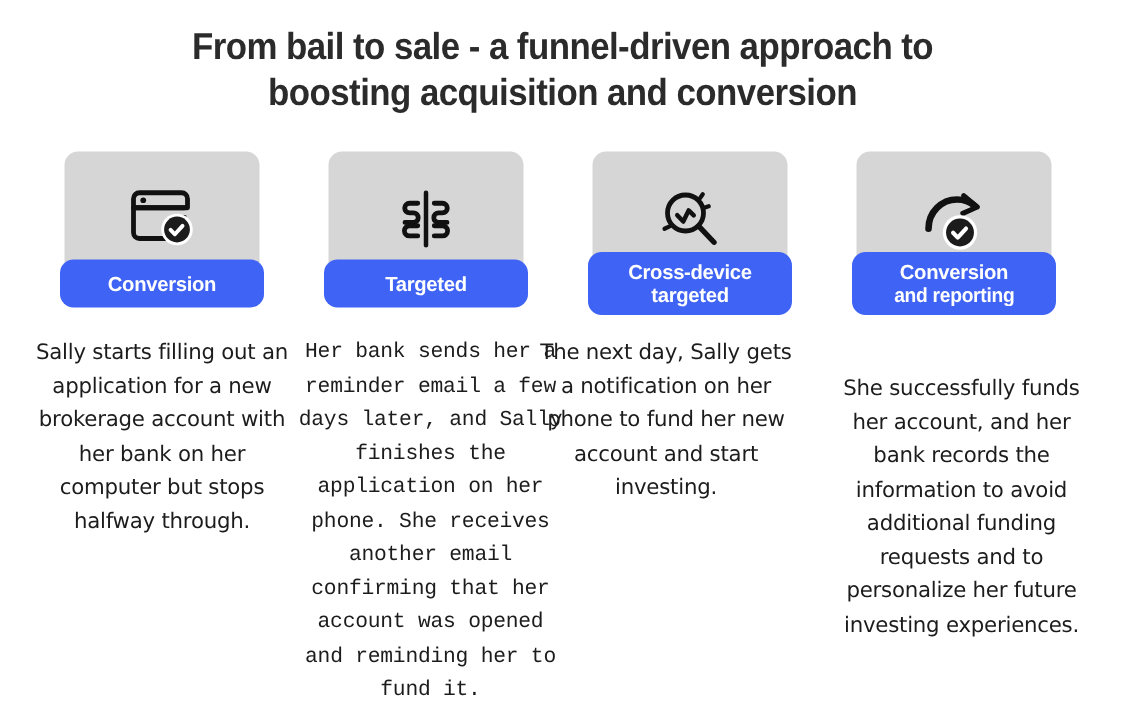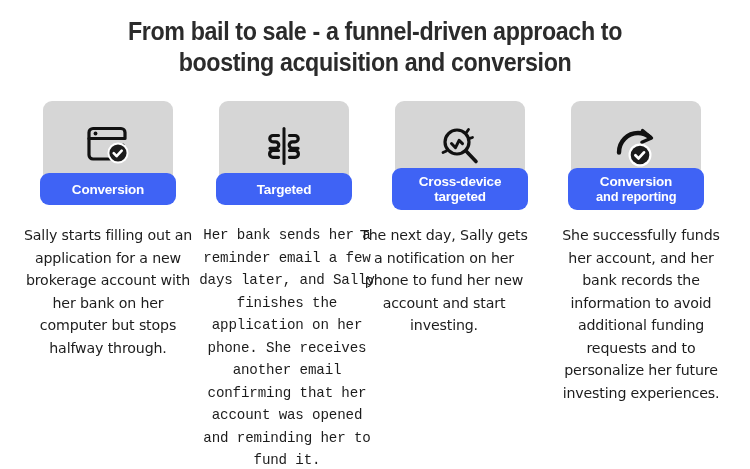--- a/index.html
+++ b/index.html
@@ -125,21 +125,21 @@
     text-align: center;
     color: #1c1c1c;
     font-family: "DejaVu Sans", "Liberation Sans", sans-serif;
     font-size: 14.2px;
     line-height: 22.5px;
     letter-spacing: -0.15px;
   }
   .body-0 { left: 20px; }
   .body-1 { left: 199px; font-family: Liberation Mono, monospace; }
   .body-2 { left: 356px; }
-  .body-3 { left: 553px; }
+  .body-3 { left: 553px; margin-top: 24px; }
 </style>
 </head>
 <body>
 
 <div class="title">
   <span class="line">From bail to sale - a funnel-driven approach to</span>
   <span class="line">boosting acquisition and conversion</span>
 </div>
 
 <div class="cards">

